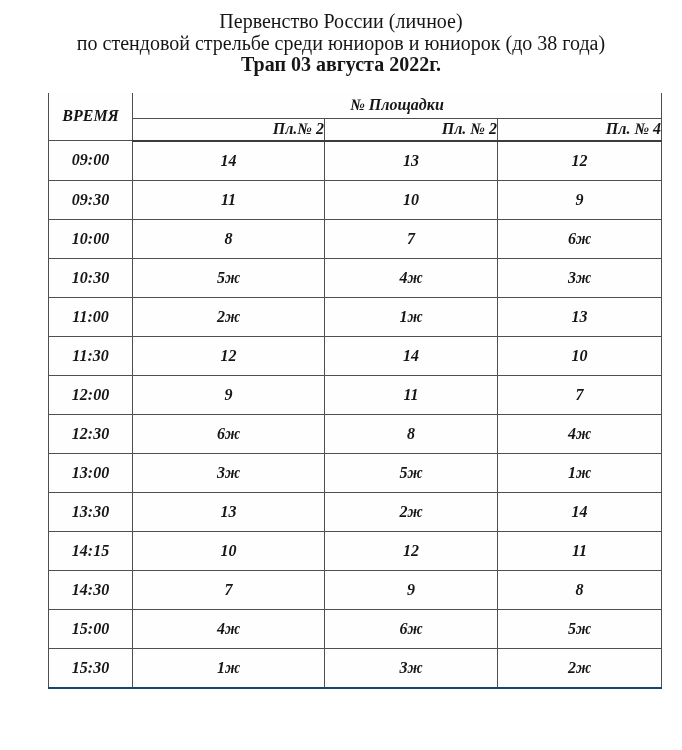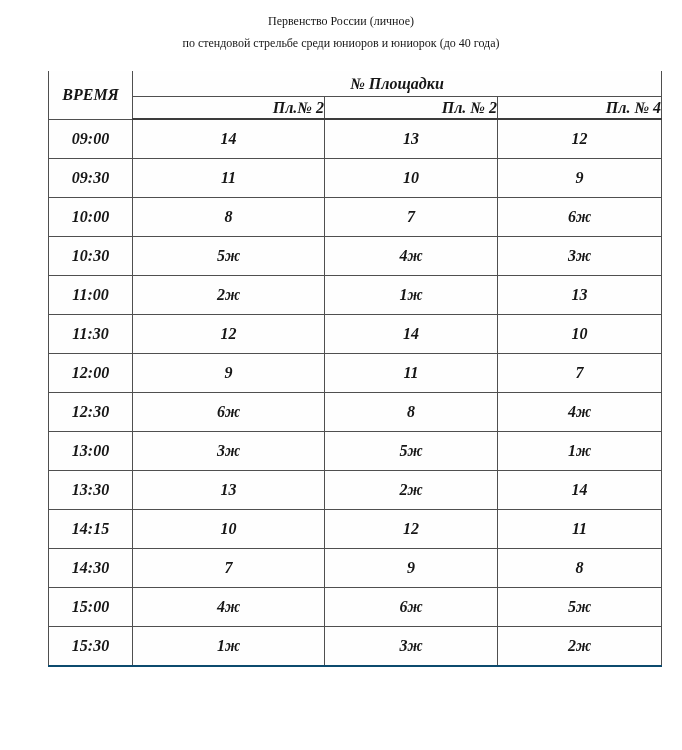--- a/index.html
+++ b/index.html
@@ -10,21 +10,21 @@
   body {
     width: 682px;
     height: 750px;
     font-family: "Liberation Serif", "DejaVu Serif", serif;
     color: #161616;
     overflow: hidden;
   }
   .title-block {
     padding-top: 11px;
     text-align: center;
-    font-size: 12px;
+    font-size: 20px;
     line-height: 21.5px;
   }
   .title-line { white-space: nowrap; }
   .title-line.bold { font-weight: bold; }
 
   table.schedule {
     border-collapse: collapse;
     table-layout: fixed;
     margin-left: 48px;
     margin-top: 17px;
@@ -61,21 +61,22 @@
   tr.data-row td { height: 38px; margin-left: 35px; }
   tr.data-row:last-child td { border-bottom: 2px solid #0c4a6e; }
 </style>
 </head>
 <body>
 
 <div class="page">
 
   <div class="title-block">
     <div class="title-line">Первенство России (личное)</div>
-    <div class="title-line">по стендовой стрельбе среди юниоров и юниорок (до 40 года)</div>
+    <div class="title-line">по стендовой стрельбе среди юниоров и юниорок (до 38 года)</div>
+    <div class="title-line bold">Трап 03 августа 2022г.</div>
   </div>
 
   <table class="schedule">
     <colgroup>
       <col class="c-time">
         <col class="c-p2">
         <col class="c-p3">
         <col class="c-p4">
     </colgroup>
     <tbody>

